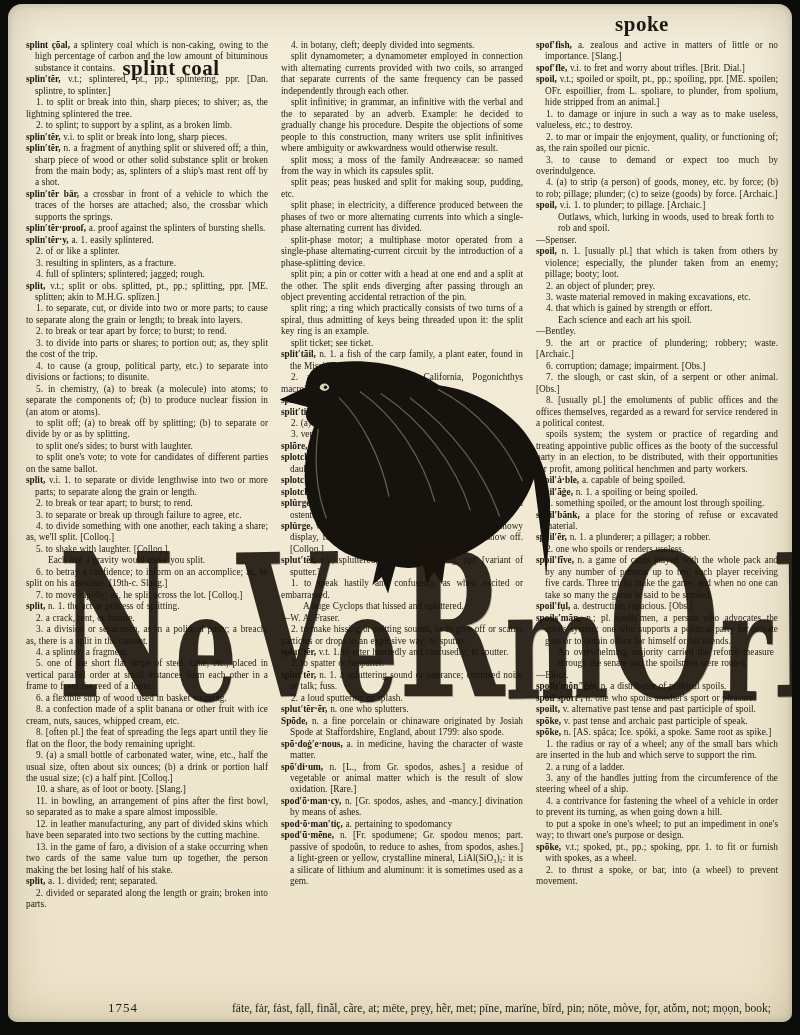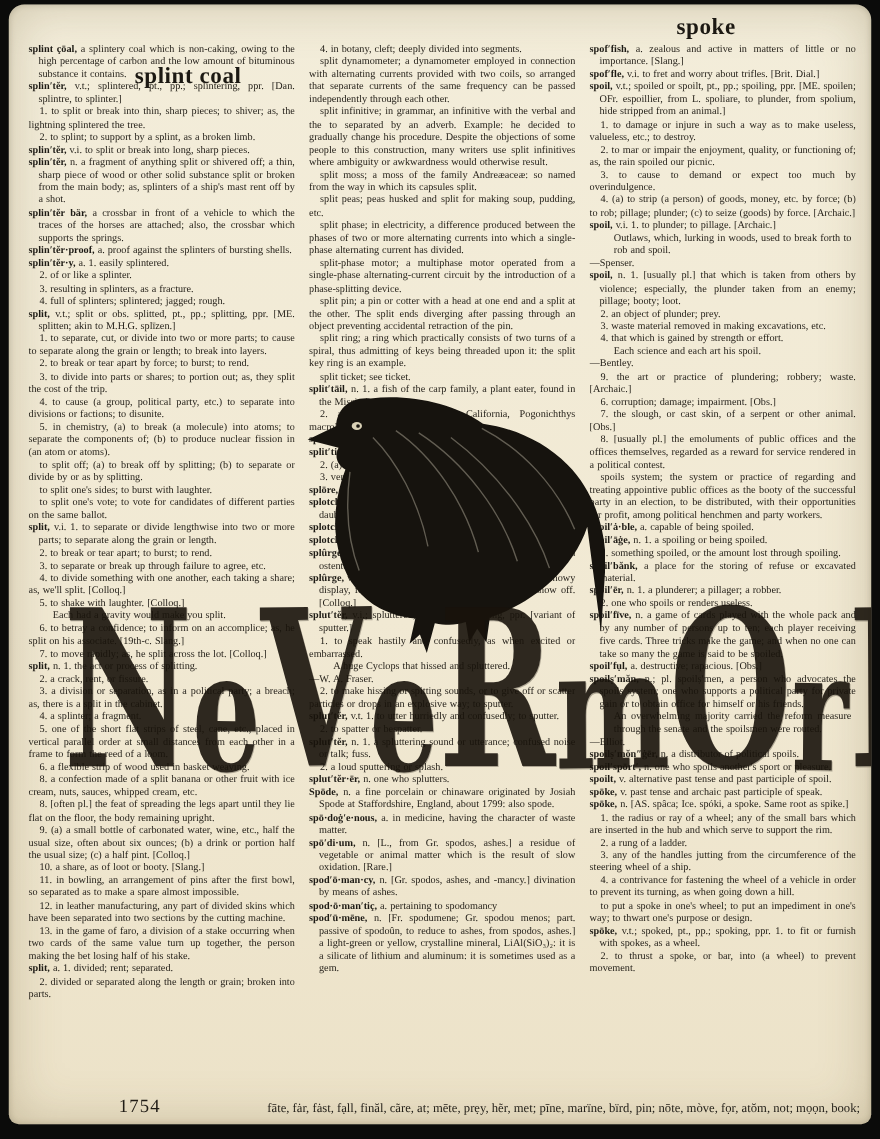--- a/index.html
+++ b/index.html
@@ -29,24 +29,24 @@
   .col p{
     margin:0;font-size:9.3px;line-height:11.45px;text-align:justify;
     word-spacing:.4px;
   }
   .col p b{font-weight:bold;color:#1d1a14;}
   .entry{padding-left:9px;text-indent:-9px;}
   .def{text-indent:10px;}
   .quote{text-indent:0;padding-left:22px;padding-right:4px;}
   .attr{text-align:left;padding-right:14px;}
   .footer-num{
-    position:absolute;left:100px;bottom:6px;font-size:17px;color:#201c15;letter-spacing:1px;
+    position:absolute;left:100px;bottom:6px;font-size:13px;color:#201c15;letter-spacing:1px;
   }
   .footer-key{
-    position:absolute;left:235px;right:16px;bottom:8px;font-size:11.5px;color:#26221b;white-space:nowrap;
+    position:absolute;left:224px;right:16px;bottom:8px;font-size:11.5px;color:#26221b;white-space:nowrap;
   }
   .raven{
     position:absolute;left:268px;top:352px;width:274px;height:248px;z-index:5;
     pointer-events:none;
   }
   .nevermore{
     position:absolute;left:50px;top:512px;width:1060px;height:192px;z-index:6;
     display:flex;align-items:flex-end;justify-content:flex-start;
     transform:scaleX(0.645);transform-origin:left center;
     font-family:"DejaVu Serif", serif;font-weight:bold;color:#19130c;

